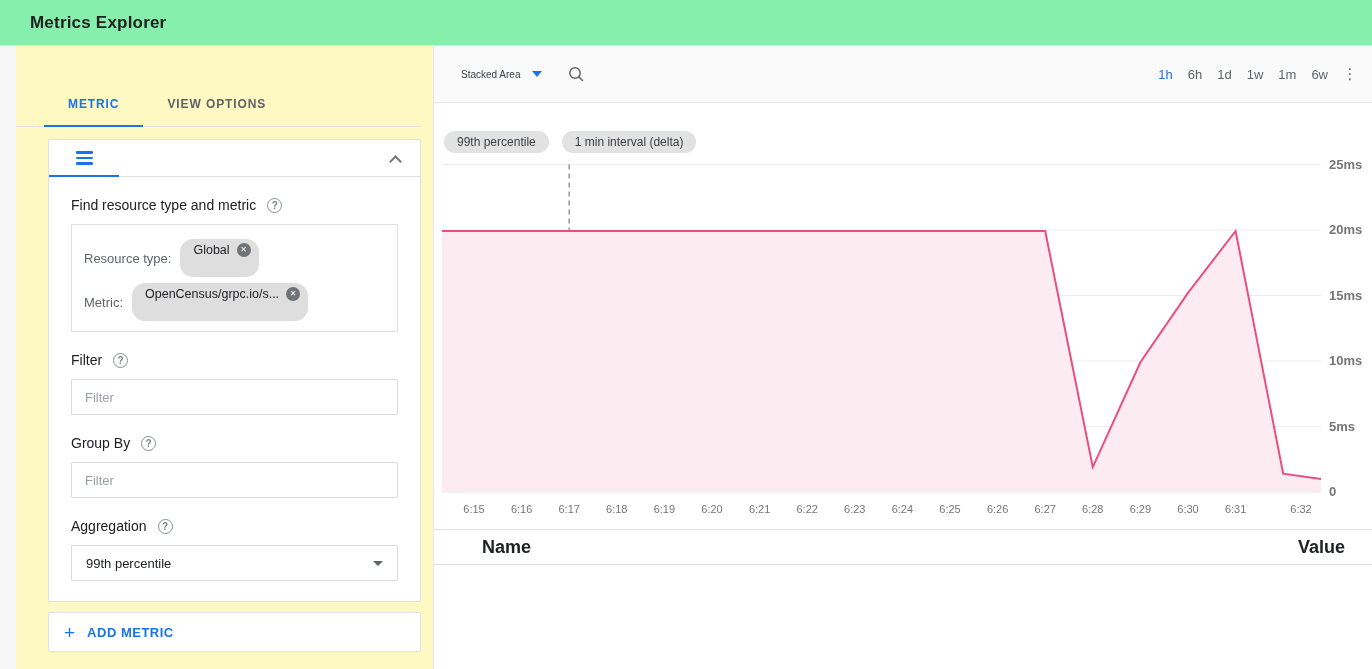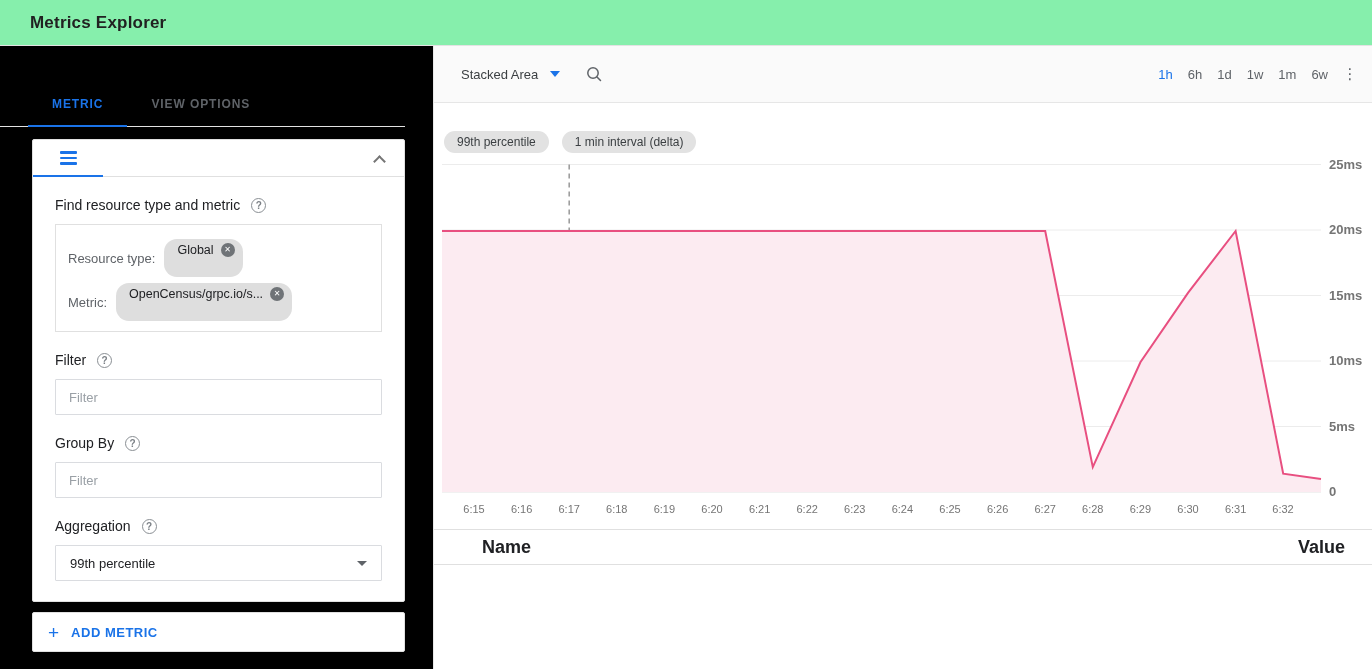--- a/index.html
+++ b/index.html
@@ -8,21 +8,21 @@
   #app { position:relative; width:1372px; height:669px; background:#fff; }
 
   
   .header { position:absolute; left:0; top:0; width:1372px; height:46px; background:#86efac; border-bottom:1px solid #e3e3e3; z-index:5; }
   .header .title { position:absolute; left:30px; top:0; line-height:45px; font-size:17px; font-weight:bold; color:#212121; letter-spacing:.2px; }
 
   
   .body { position:absolute; left:0; top:46px; right:0; bottom:0; background:#f6f6f6; }
 
   
-  .left-panel { position:absolute; left:0; top:0; width:433px; bottom:0; background:#000000; overflow:hidden; }
+  .left-panel { position:absolute; left:16px; top:0; width:433px; bottom:0; background:#fef9c3; overflow:hidden; }
   .tabs { position:relative; width:405px; height:81px; border-bottom:1px solid #e2e2e2; display:flex; align-items:flex-end; padding-left:28px; }
   .tab { position:relative; padding:0 24px 15px 24px; font-size:12px; font-weight:bold; letter-spacing:.9px; color:#5f6368; cursor:pointer; }
   .tab.active { color:#1a73e8; }
   .tab.active::after { content:''; position:absolute; left:0; right:0; bottom:-1px; height:2px; background:#1a73e8; }
 
   .card { width:373px; margin-left:32px; background:#fff; border:1px solid #e0e0e0; border-radius:2px; }
   .card1 { margin-top:12px; }
   .card-strip { position:relative; height:37px; border-bottom:1px solid #e0e0e0; }
   .card-strip::after { content:''; position:absolute; left:0; bottom:-1px; width:70px; height:2px; background:#1a73e8; }
   .list-icon { position:absolute; left:27px; top:11px; width:17px; height:14px; }
@@ -50,21 +50,21 @@
   .blue-link { font-size:13px; font-weight:bold; letter-spacing:.5px; color:#1a73e8; }
 
   .card2 { margin-top:10px; height:40px; display:flex; align-items:center; padding-left:15px; cursor:pointer; }
   .plus-ic { font-size:19px; color:#1a73e8; font-weight:normal; line-height:19px; }
   .card2 .blue-link { margin-left:12px; }
 
   
   .chart-panel { position:absolute; left:433px; top:0; right:0; bottom:0; background:#fff; border-left:1px solid #e8e8e8; }
   .toolbar { position:absolute; left:0; top:0; right:0; height:57px; background:#fafafa; border-bottom:1px solid #e6e6e6; display:flex; align-items:center; padding:0 14px 0 27px; }
   .chart-type { display:flex; align-items:center; gap:12px; cursor:pointer; }
-  .chart-type-label { font-size:13px; color:#3c4043;text-align:right; }
+  .chart-type-label { font-size:10px; color:#3c4043;text-align:right; }
   .caret-blue { width:0; height:0; border-left:5px solid transparent; border-right:5px solid transparent; border-top:6px solid #1a73e8; }
   .search-btn { margin-left:25px; cursor:pointer; display:flex; align-items:center; }
   .ranges { margin-left:auto; display:flex; align-items:center; gap:15px; }
   .range { font-size:13px; color:#5f6368; cursor:pointer; }
   .range.active { color:#1a73e8; }
   .more-vert { margin-left:14px; font-size:15px; color:#5f6368; cursor:pointer; width:16px; text-align:center; letter-spacing:0; }
 
   .chart-chips { position:absolute; left:10px; top:85px; display:flex; gap:13px; }
   .pill { background:#e2e2e2; border-radius:12px; padding:4px 13px; font-size:12px; color:#3c4043; }
 
@@ -222,21 +222,21 @@
             <div class="xlab" style="left: 351.2px;">6:22</div>
             <div class="xlab" style="left: 398.8px;">6:23</div>
             <div class="xlab" style="left: 446.4px;">6:24</div>
             <div class="xlab" style="left: 494px;">6:25</div>
             <div class="xlab" style="left: 541.6px;">6:26</div>
             <div class="xlab" style="left: 589.2px;">6:27</div>
             <div class="xlab" style="left: 636.8px;">6:28</div>
             <div class="xlab" style="left: 684.4px;">6:29</div>
             <div class="xlab" style="left: 732px;">6:30</div>
             <div class="xlab" style="left: 779.6px;">6:31</div>
-            <div class="xlab" style="left: 827px;">6:32</div>
+            <div class="xlab" style="left: 845px;">6:32</div>
           </div>
       </div>
 
       <div class="table">
         <div class="thead">
           <span class="th">Name</span>
           <span class="th th-value">Value</span>
         </div>
       </div>
 

